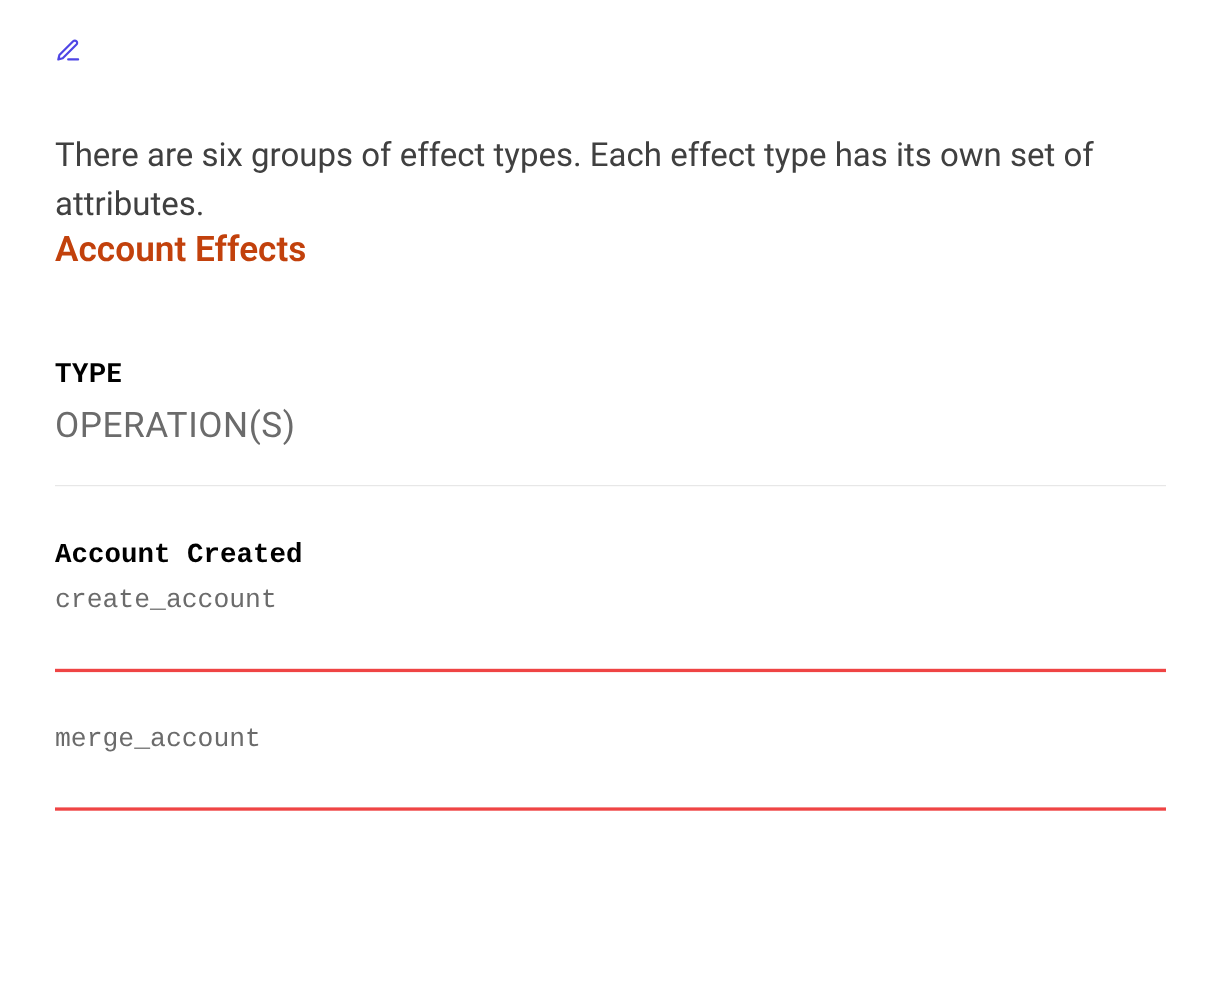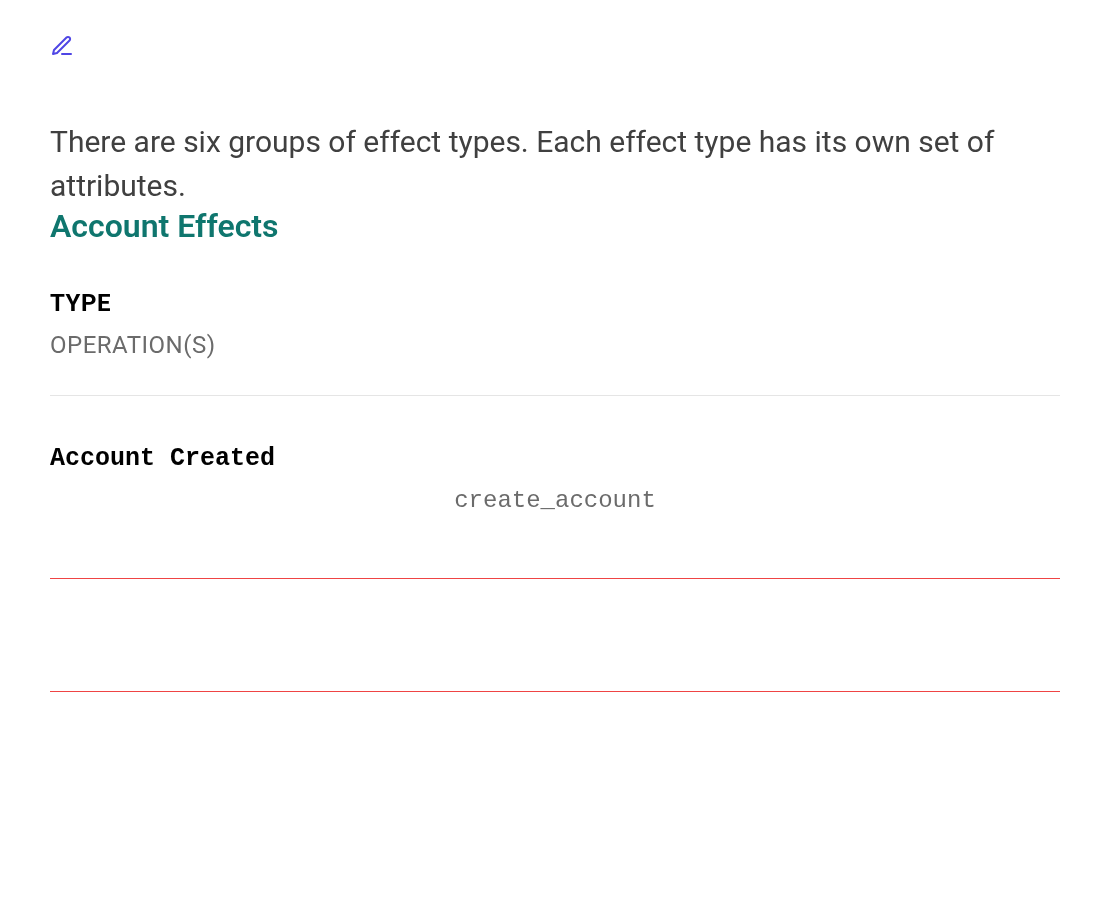--- a/index.html
+++ b/index.html
@@ -40,59 +40,58 @@
       fill: none;
     }
     .intro {
       font-size: 30px;
       line-height: 1.45;
       color: #404040;
     }
     .subheading {
       font-size: 32px;
       font-weight: 600;
-      color: #0f766e;
-      margin-bottom: 44px;
+      color: #c2410c;
+      margin-bottom: 80px;
     }
     .header-block {
       padding-bottom: 36px;
       border-bottom: 1px solid #e5e5e5;
       margin-bottom: 48px;
     }
     .header-type {
       font-size: 24px;
       font-weight: 700;
       color: #000000;
       margin-bottom: 14px;
       letter-spacing: 0.5px;
     }
     .header-operations {
-      font-size: 24px;
+      font-size: 32px;
       font-weight: 400;
       color: #6b6b6b;
       letter-spacing: 0.5px;
     }
     .item {
-      padding-bottom: 64px;
-      border-bottom: 1px solid #ef4444;
+      padding-bottom: 48px;
+      border-bottom: 3px solid #ef4444;
       margin-bottom: 48px;
     }
     .item-type {
       font-family: 'SFMono-Regular', Consolas, 'Liberation Mono', Menlo, monospace;
       font-size: 25px;
       font-weight: 600;
       color: #000000;
       margin-bottom: 14px;
     }
     .item-operation {
       font-family: 'SFMono-Regular', Consolas, 'Liberation Mono', Menlo, monospace;
       font-size: 24px;
       font-weight: 400;
       color: #6b6b6b;
-      text-align: center;
     }
   </style>
 </head>
 <body>
 
 <div class="title-row">
   <span class="edit-icon">
     <svg viewBox="0 0 24 24">
       <path d="M12 20h9" stroke-linecap="round"></path>
       <path d="M16.5 3.5a2.121 2.121 0 1 1 3 3L7 19l-4 1 1-4 12.5-12.5z" stroke-linejoin="round"></path>
@@ -108,13 +107,14 @@
   <div class="header-type">TYPE</div>
   <div class="header-operations">OPERATION(S)</div>
 </div>
 
 <div class="item">
   <div class="item-type">Account Created</div>
   <div class="item-operation">create_account</div>
 </div>
 
 <div class="item">
+  <div class="item-operation">merge_account</div>
 </div>
 
 </body></html>

